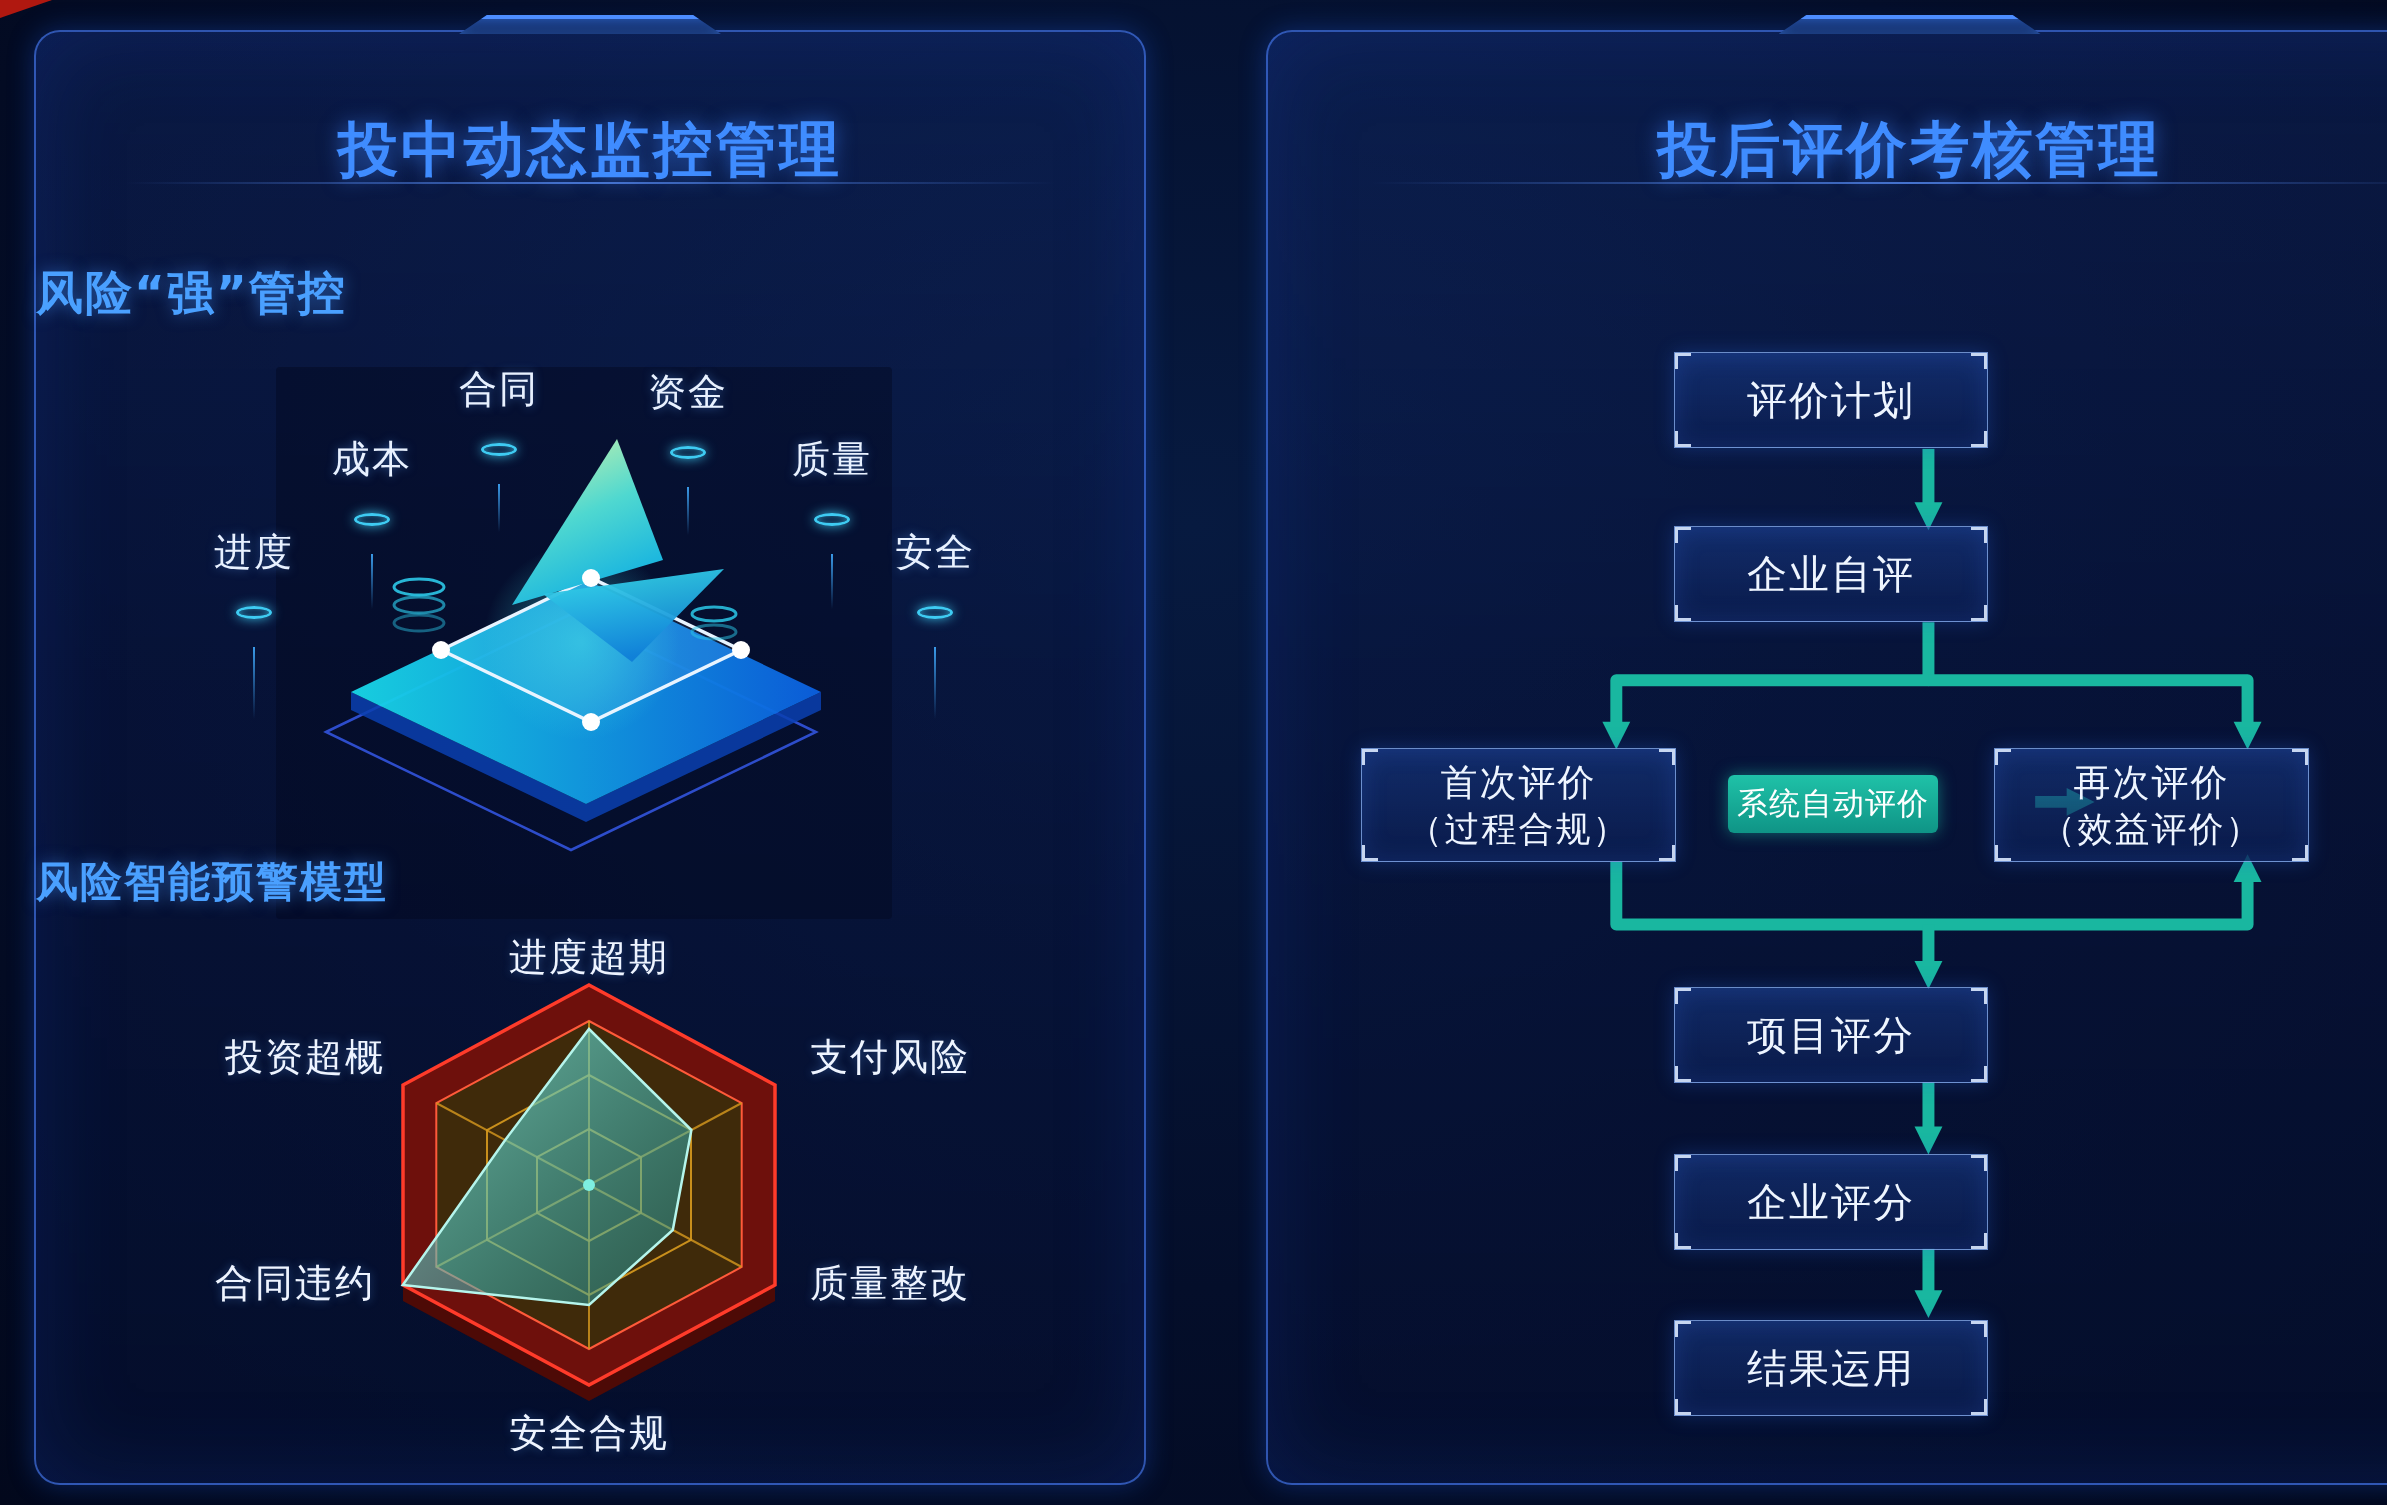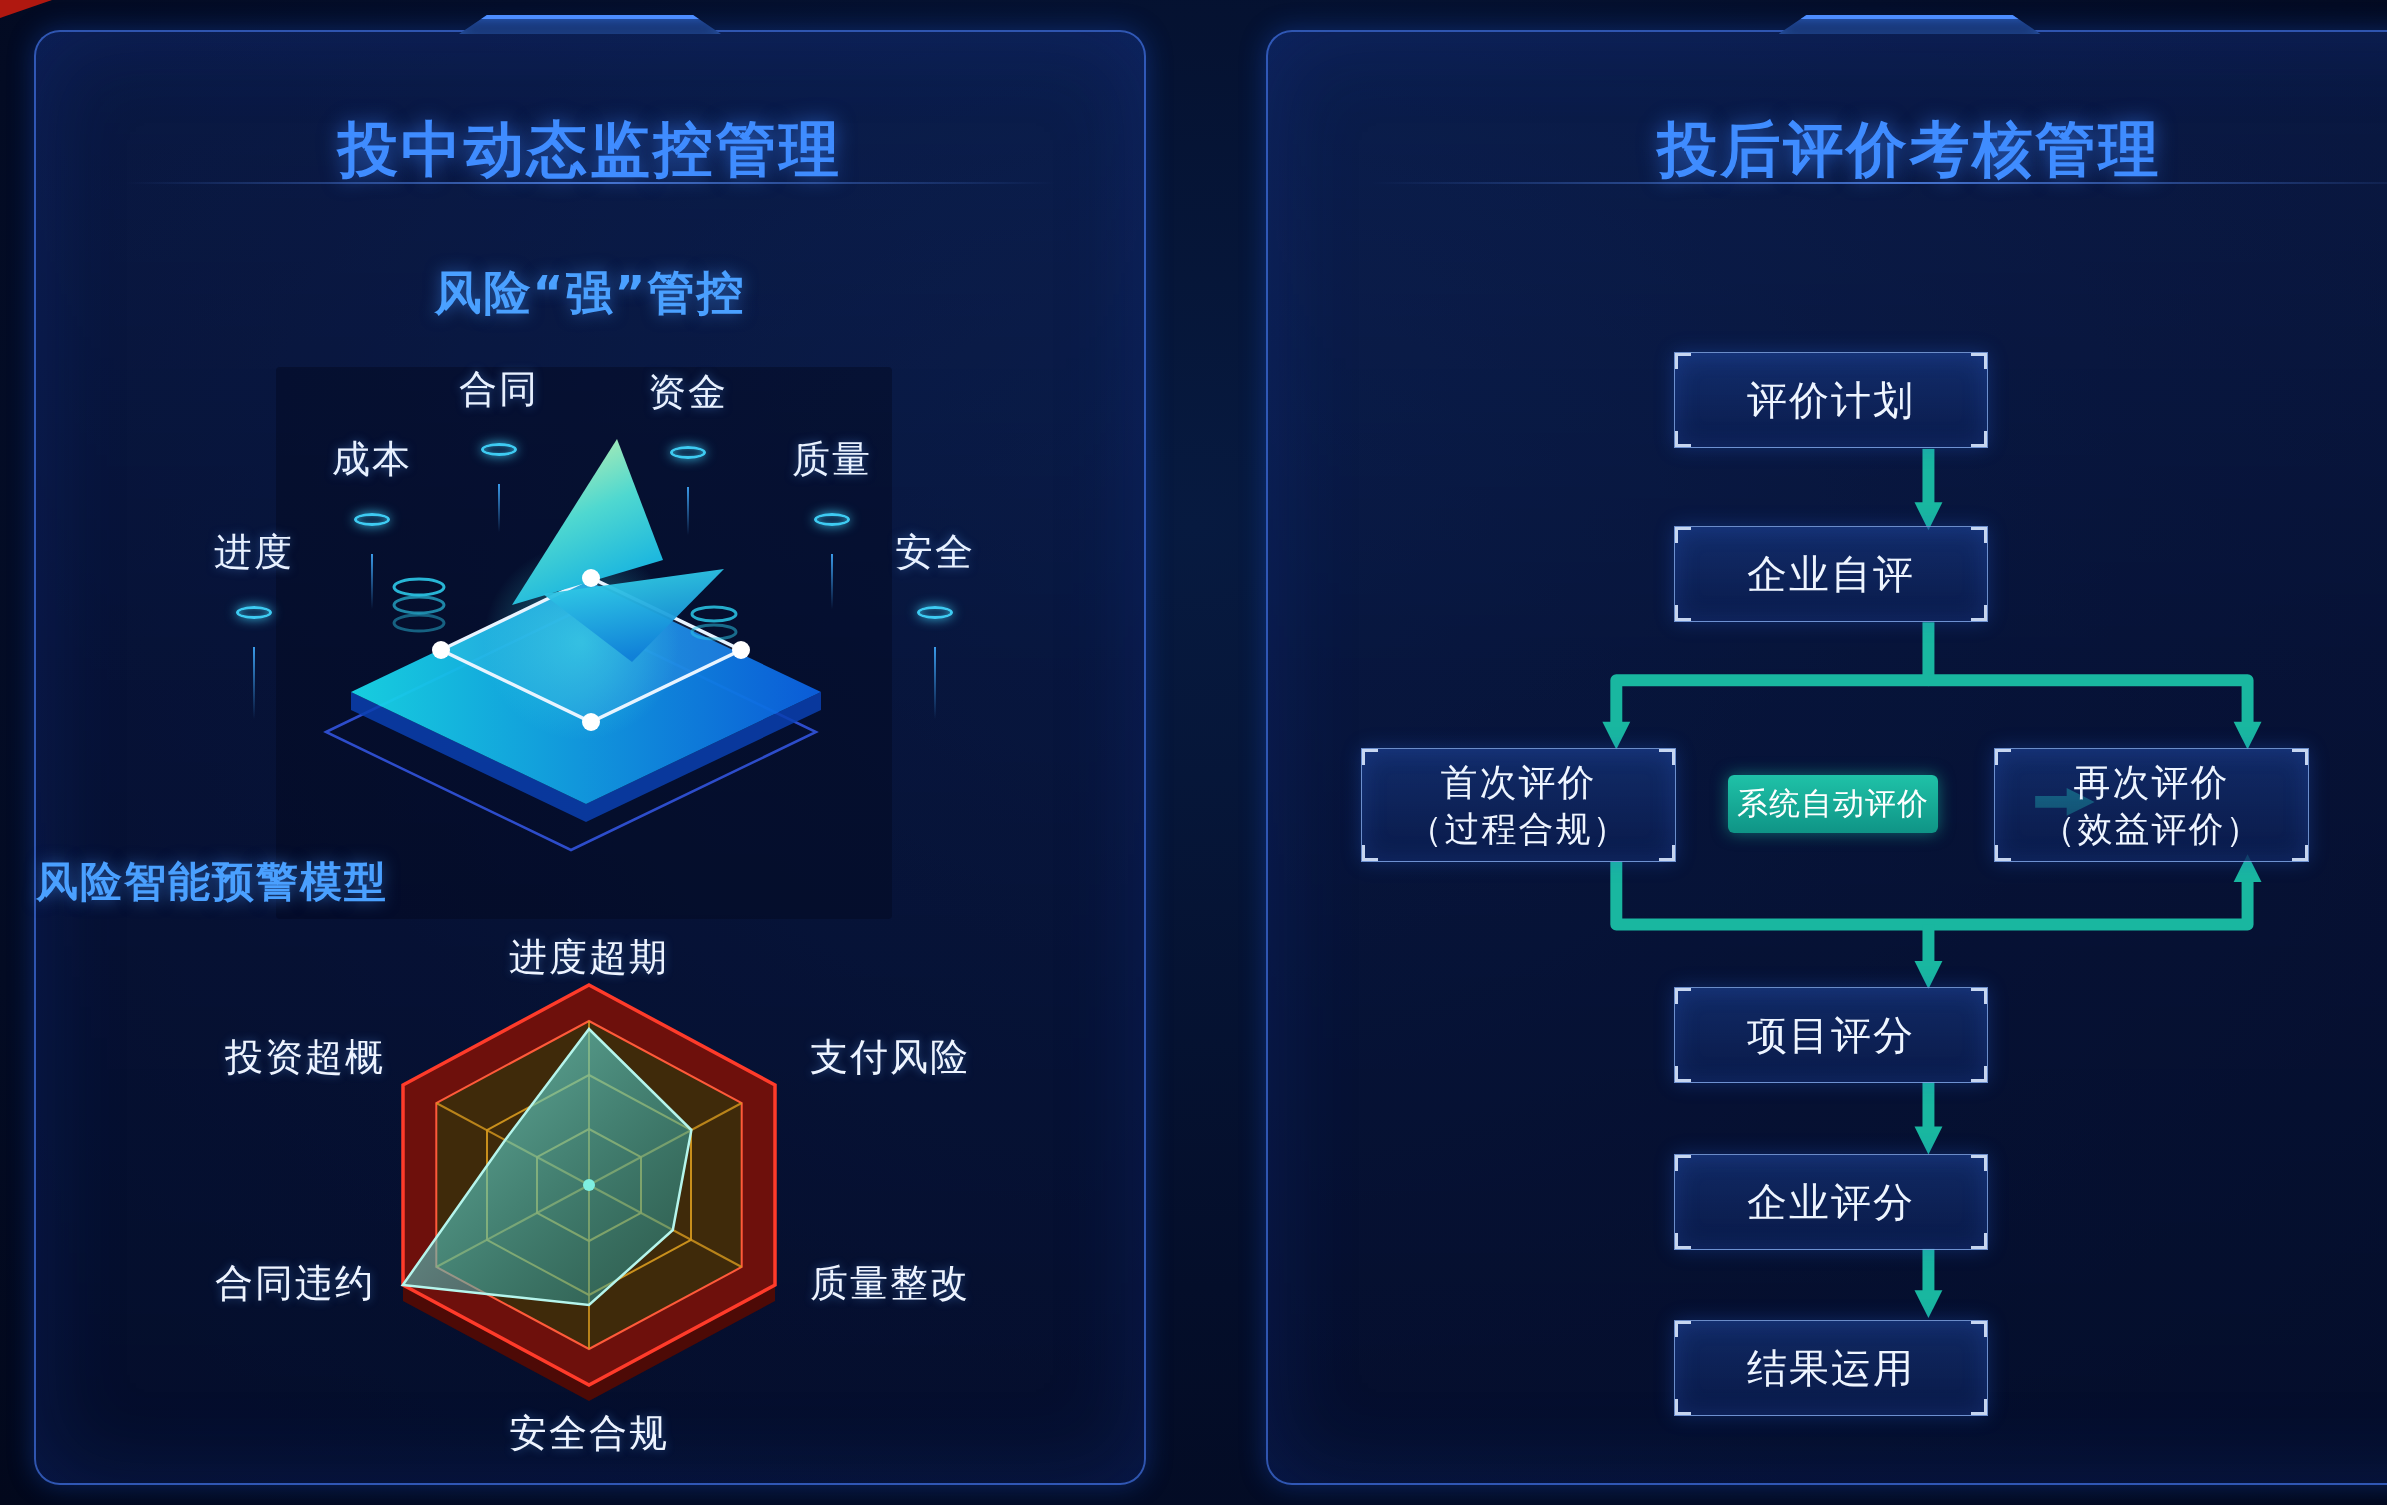--- a/index.html
+++ b/index.html
@@ -32,21 +32,21 @@
   .panel-title{
     position:absolute;left:0;top:78px;width:100%;margin:0;text-align:center;
     font-size:60px;font-weight:700;letter-spacing:3px;color:#3f8cff;
     text-shadow:0 0 20px rgba(60,130,255,.65);
   }
   .title-divider{
     position:absolute;top:150px;left:8%;width:84%;height:2px;
     background:linear-gradient(90deg, rgba(40,80,180,0) 0%, rgba(80,130,230,.85) 50%, rgba(40,80,180,0) 100%);
   }
   .panel-subtitle{
-    position:absolute;left:0;top:230px;width:100%;margin:0;text-align:center;
+    position:absolute;left:0;top:230px;width:100%;margin:0;text-align:left;
     font-size:47px;font-weight:700;letter-spacing:2px;color:#4aa0ff;
     text-shadow:0 0 16px rgba(70,150,255,.55);
   }
   .illus-backdrop{
     position:absolute;left:240px;top:335px;width:616px;height:552px;
     background:rgba(2,8,28,.42);border-radius:4px;
   }
   .illus{position:absolute;left:170px;top:330px;width:760px;height:560px;}
   .float-label{
     position:absolute;transform:translateX(-50%);

